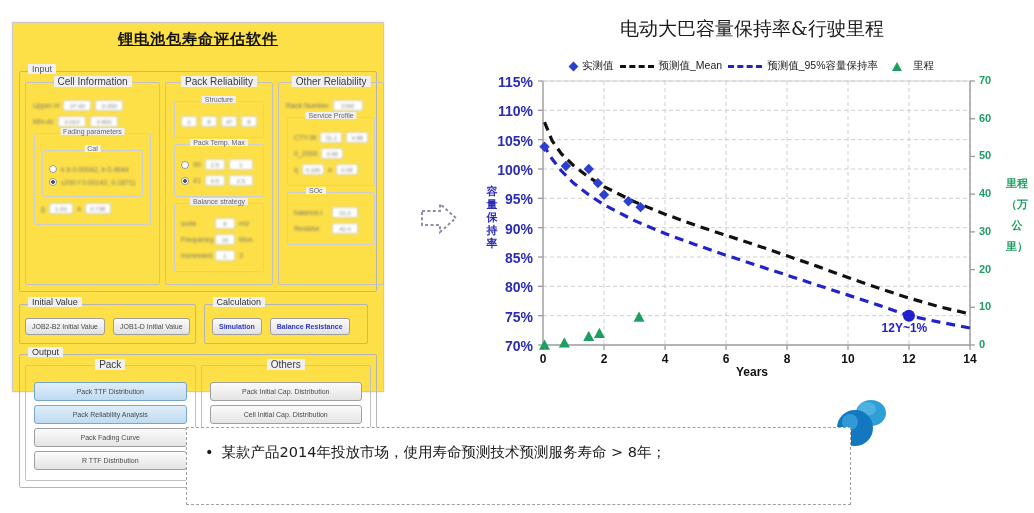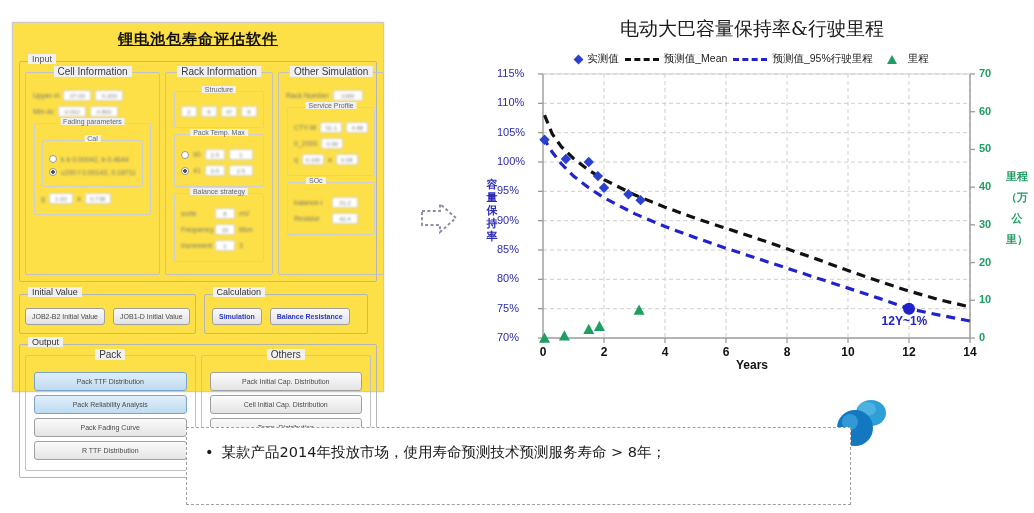--- a/index.html
+++ b/index.html
@@ -81,21 +81,21 @@
   #arrow{position:absolute;left:418px;top:198px;width:44px;height:40px;}
 
   
   #chart-wrap{position:absolute;left:470px;top:6px;width:564px;height:400px;}
   #chart-title{
     text-align:center;font-size:19px;color:#1a1a1a;
     margin-top:10px;font-family:"DejaVu Serif","Liberation Serif",serif;
   }
   #legend{
     display:flex;align-items:center;justify-content:center;gap:6px;
-    font-size:10.5px;color:#1a1a1a;margin-top:10px;
+    font-size:10.5px;color:#1a1a1a;margin-top:17px;
   }
   .lg-item{display:flex;align-items:center;gap:5px;}
   .lg-dash{display:inline-block;width:34px;height:0;border-top:3px dashed #111;}
   .lg-dash.blue{border-top-color:#2222cc;}
   .lg-dia{
     width:7px;height:7px;background:#2b3fd0;transform:rotate(45deg);
     display:inline-block;
   }
   .lg-tri{
     width:0;height:0;border-left:5px solid transparent;border-right:5px solid transparent;
@@ -112,21 +112,21 @@
     font-size:11px;color:#1f9e62;font-weight:bold;
     line-height:21px;text-align:center;
   }
   #xlabel{
     position:absolute;left:0;top:292px;width:564px;text-align:center;
     font-size:12px;font-weight:bold;color:#111;
   }
   #annot{
     position:absolute;font-size:12px;font-weight:bold;color:#2222cc;
   }
-  .tick-l{position:absolute;font-size:11px;font-weight:normal;color:#2b2bb5;width:36px;}
+  .tick-l{position:absolute;font-size:14px;font-weight:bold;color:#2b2bb5;text-align:right;width:36px;}
   .tick-r{position:absolute;font-size:11px;font-weight:bold;color:#1f9e62;text-align:left;width:22px;}
   .tick-x{position:absolute;font-size:12px;font-weight:bold;color:#111;text-align:center;width:26px;}
 
   
   #callout{
     position:absolute;left:186px;top:427px;width:665px;height:78px;
     border:1px dashed #9aa0a6;background:#fff;
     box-sizing:border-box;padding:11px 18px;
   }
   .bullet{
@@ -136,21 +136,21 @@
   .bullet::before{content:"\2022";margin-right:8px;}
 
   #spheres{position:absolute;left:826px;top:398px;width:70px;height:60px;}
 </style>
 </head>
 <body>
 
 <div id="sw-panel">
   <div id="sw-title">锂电池包寿命评估软件</div>
 
-  <div class="grp blur" style="margin-top:12px;">
+  <div class="grp blur" style="margin-top:22px;">
     <span class="lg">Input</span>
     <div class="row3">
 
       <div class="sub" style="flex:1.05;">
         <span class="lg">Cell Information</span>
         <div class="fldrow">
           <span class="lbl">Upper-H</span>
           <span class="box" style="width:26px;">27.00</span>
           <span class="box" style="width:26px;">0.200</span>
         </div>
@@ -175,21 +175,21 @@
           <div class="fldrow">
             <span class="lbl">g</span>
             <span class="box" style="width:22px;">1.00</span>
             <span class="lbl">a</span>
             <span class="box" style="width:24px;">0.738</span>
           </div>
         </div>
       </div>
 
       <div class="sub">
-        <span class="lg">Rack Information</span>
+        <span class="lg">Pack Reliability</span>
         <div class="sub2" style="padding-top:9px;">
           <span class="lg">Structure</span>
           <div class="fldrow" style="justify-content:space-around;">
             <span class="box" style="width:14px;">2</span>
             <span class="box" style="width:14px;">8</span>
             <span class="box" style="width:14px;">47</span>
             <span class="box" style="width:14px;">8</span>
           </div>
         </div>
         <div class="sub2" style="padding-top:9px;">
@@ -221,21 +221,21 @@
           </div>
           <div class="fldrow">
             <span class="lbl" style="width:30px;">Increment</span>
             <span class="box" style="width:18px;">1</span>
             <span class="lbl">3</span>
           </div>
         </div>
       </div>
 
       <div class="sub">
-        <span class="lg">Other Simulation</span>
+        <span class="lg">Other Reliability</span>
         <div class="fldrow">
           <span class="lbl">Rack Number</span>
           <span class="box" style="width:28px;">1000</span>
         </div>
         <div class="sub2" style="padding-top:9px;">
           <span class="lg">Service Profile</span>
           <div class="fldrow">
             <span class="lbl">CTY-W</span>
             <span class="box" style="width:20px;">31.1</span>
             <span class="box" style="width:20px;">4.88</span>
@@ -317,21 +317,21 @@
     <div class="lg-item">
       <span class="lg-dia"></span>
       <span>实测值</span>
     </div>
     <div class="lg-item">
       <span class="lg-dash"></span>
       <span>预测值_Mean</span>
     </div>
     <div class="lg-item">
       <span class="lg-dash blue"></span>
-      <span>预测值_95%行驶里程</span>
+      <span>预测值_95%容量保持率</span>
     </div>
     <div class="lg-item" style="margin-left:8px;">
       <span class="lg-tri"></span>
       <span style="margin-left:6px;">里程</span>
     </div>
   </div>
 
   <div id="plot-area">
     <div id="ylabel-left">容量保持率</div>
     <div id="ylabel-right">里程（万公里）</div>

